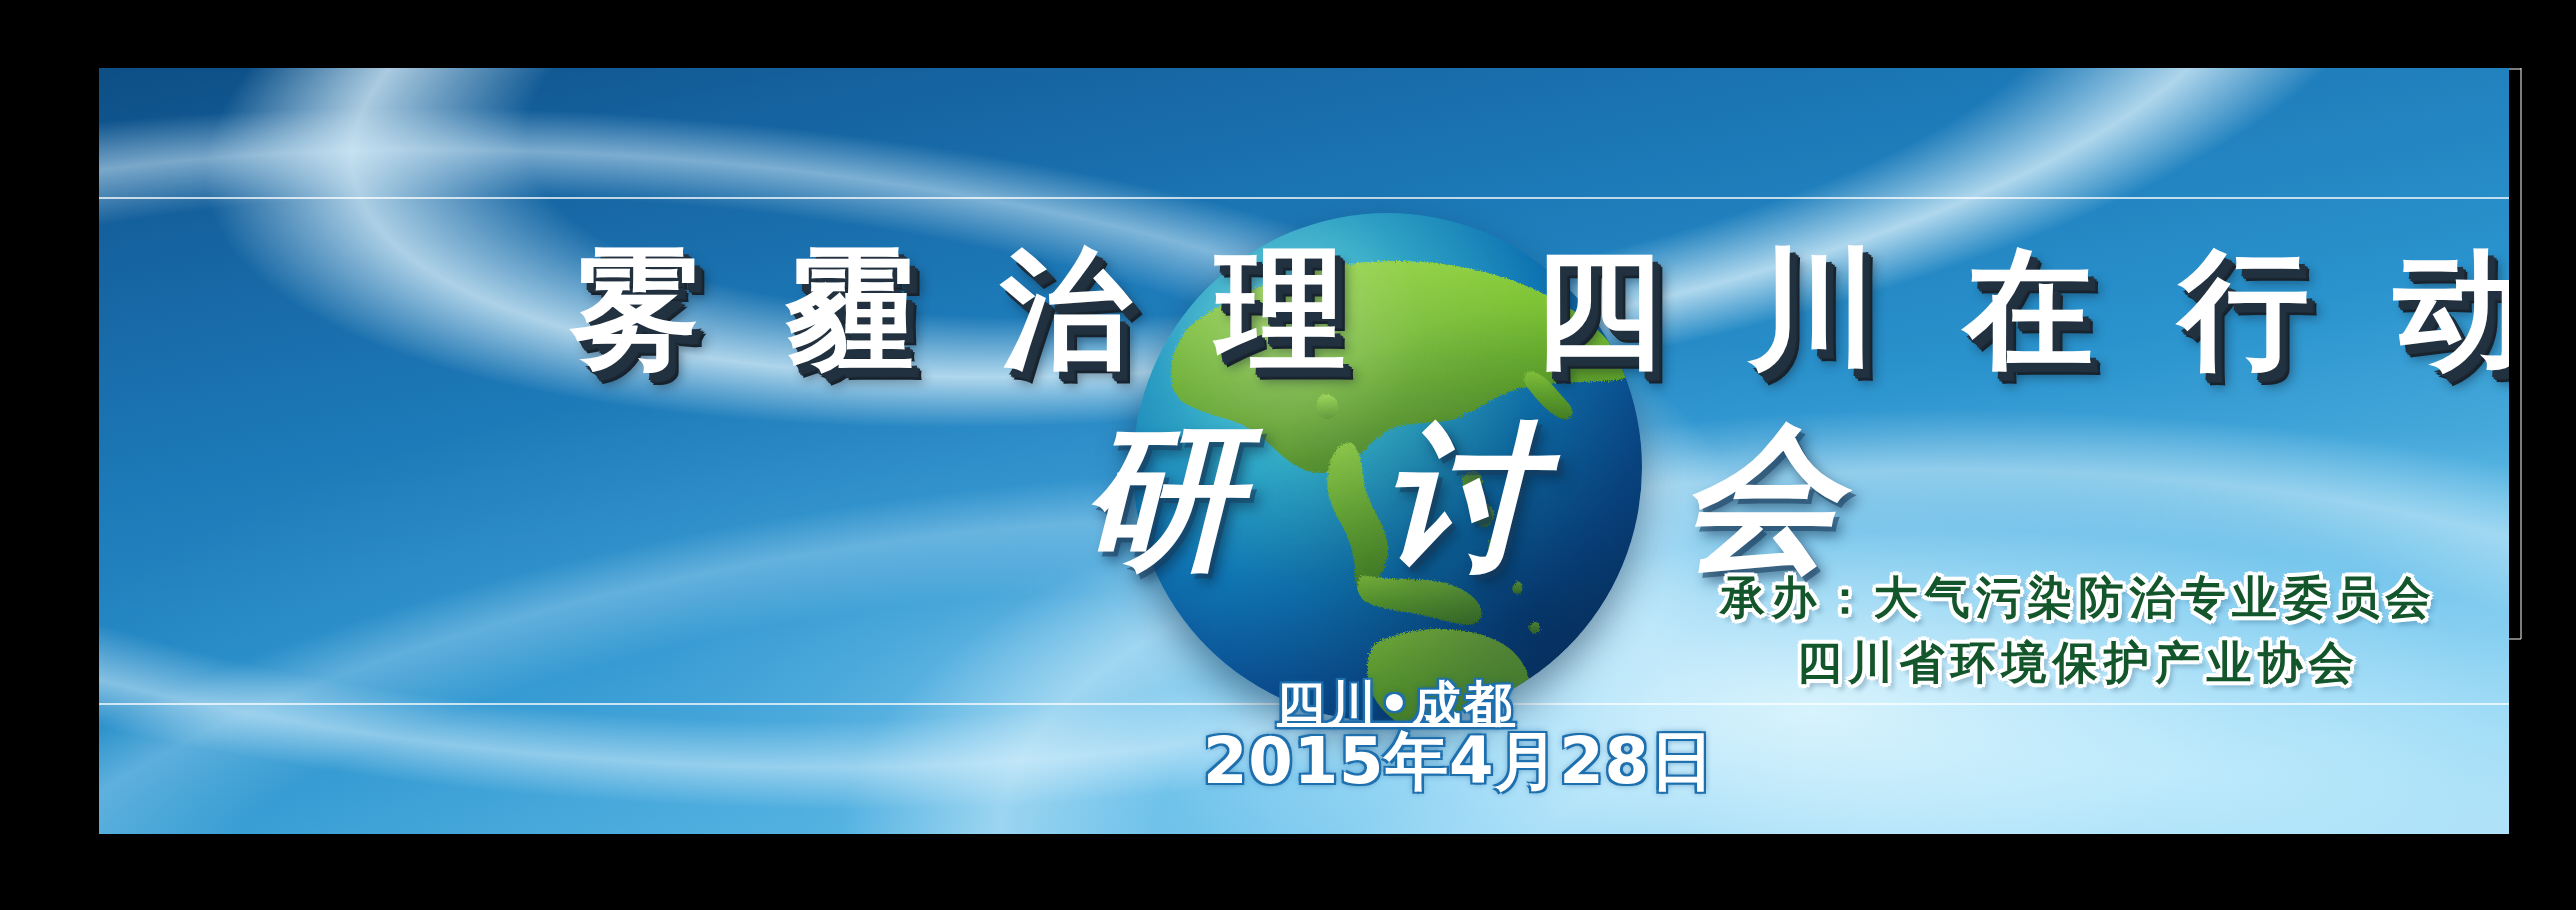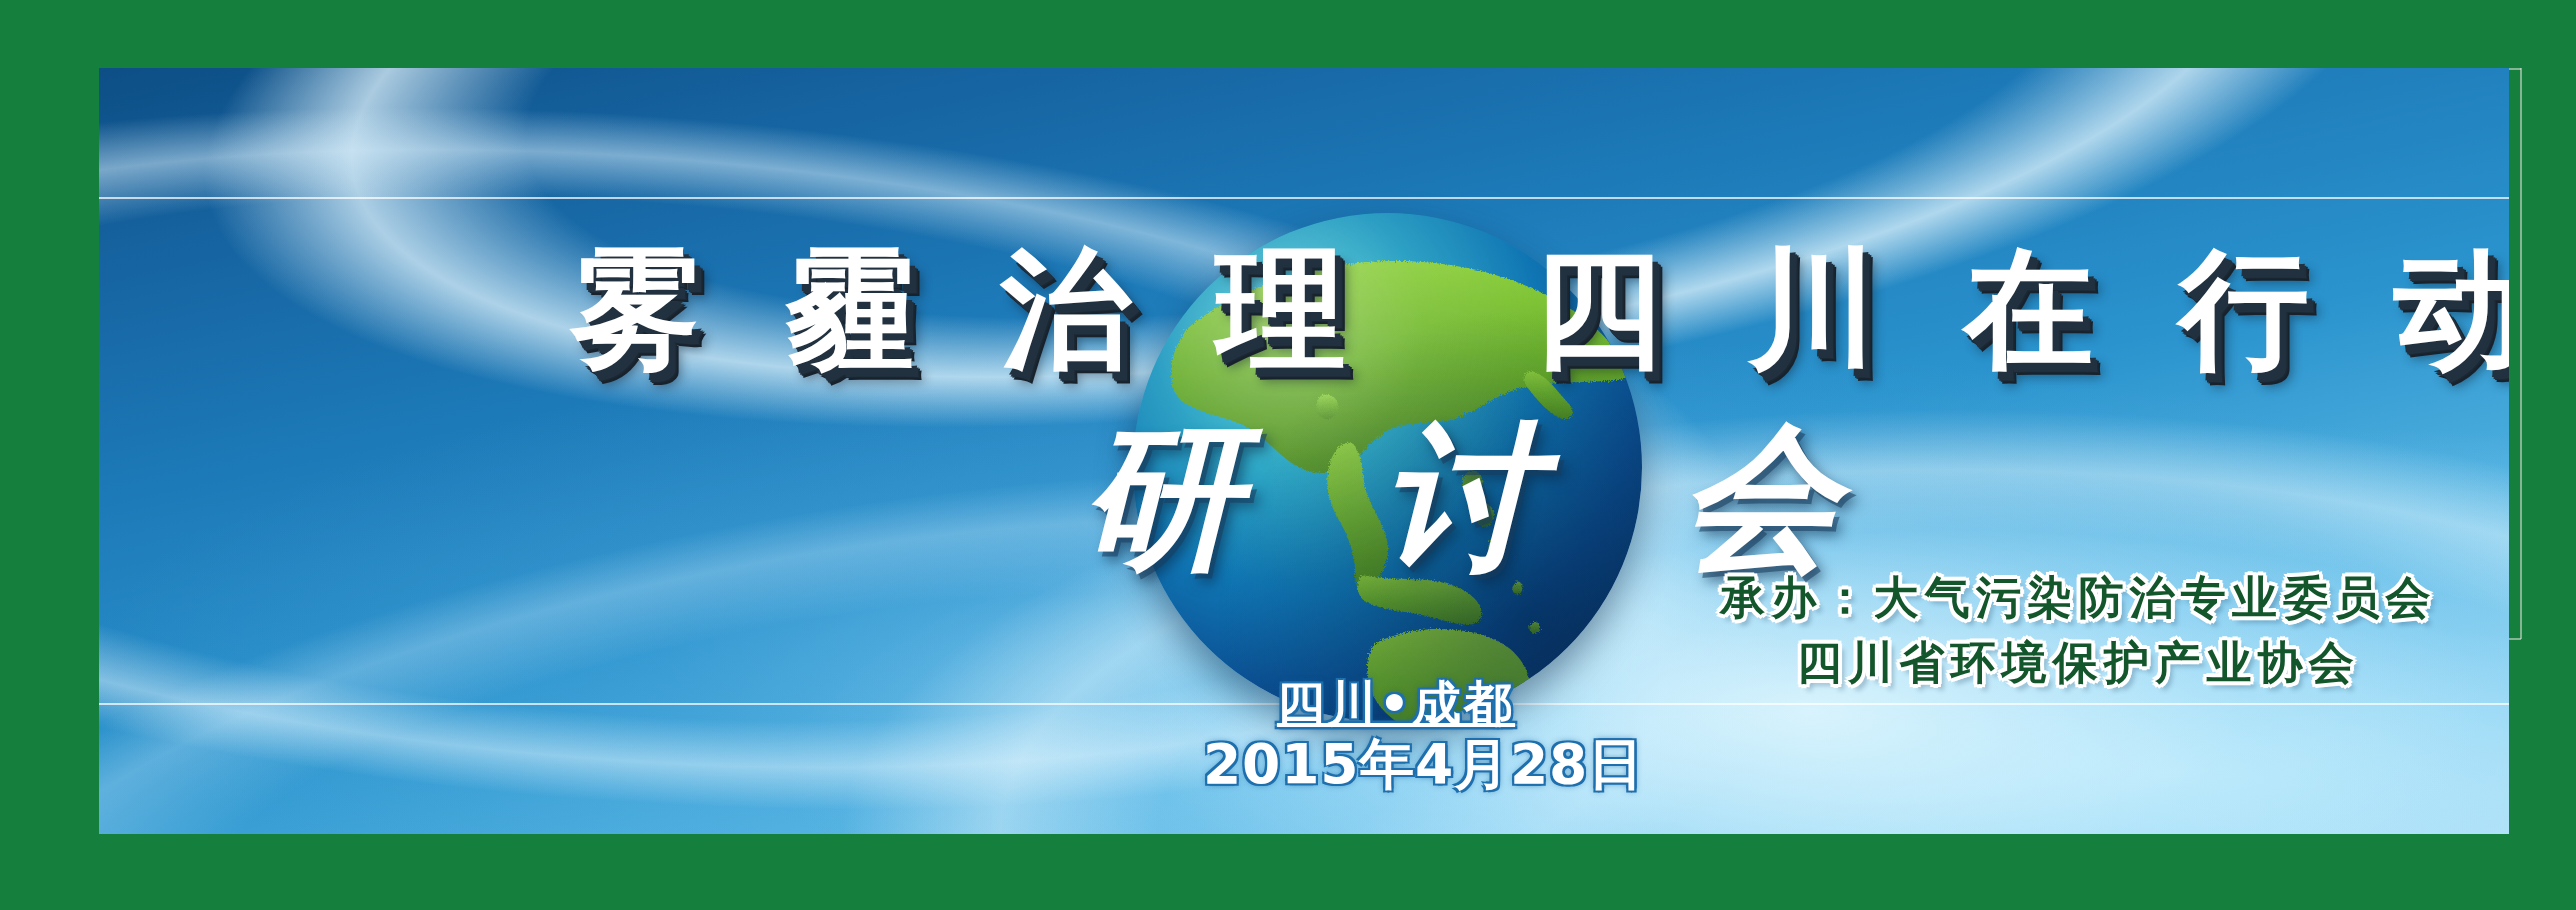--- a/index.html
+++ b/index.html
@@ -1,18 +1,18 @@
 <!DOCTYPE html>
 <html style="font-size:12.4px"><head>
 <meta charset="utf-8">
 <style>
   html,body{margin:0;padding:0;background:#1e1a17;}
   body{width:2576px;height:911px;overflow:hidden;font-family:"Liberation Sans",sans-serif;}
 
-  #stage{position:relative;width:2576px;height:911px;background:#15803d;overflow:hidden;}
+  #stage{position:relative;width:2576px;height:911px;background:#000000;overflow:hidden;}
 
   
   .frame-line{position:absolute;background:rgba(225,225,220,.55);pointer-events:none;}
 
   
   #banner{
     position:absolute;left:99px;top:68px;width:2410px;height:766px;
     overflow:hidden;
     background:
       radial-gradient(120% 95% at 86% 92%, rgba(190,235,252,.95) 0%, rgba(150,215,246,.55) 22%, rgba(80,170,225,0) 48%),
@@ -124,21 +124,21 @@
     text-align:center;white-space:nowrap;
     font-family:"DejaVu Sans","Liberation Sans",sans-serif;
     font-weight:bold;
     color:#ffffff;
     text-shadow:
       -2.3px -2.3px 0 #1e6fae, 2.3px -2.3px 0 #1e6fae,
       -2.3px  2.3px 0 #1e6fae, 2.3px  2.3px 0 #1e6fae,
        0 0 7.7px rgba(20,90,150,.85);
   }
   #place{font-size:48px;line-height:1.05;letter-spacing:3.1px;text-decoration:underline;}
-  #date {font-size:55px;line-height:1.05;letter-spacing:0.8px;margin-top:8px;}
+  #date {font-size:64px;line-height:1.05;letter-spacing:0.8px;}
 </style>
 </head>
 <body>
 
 <div id="stage">
 
   <div class="frame-line" style="left:99px;  top:68px;   width:2410px; height:1.5px;"></div>
   <div class="frame-line" style="left:99px;  top:68px;   width:1.5px;    height:766px;"></div>
   <div class="frame-line" style="left:2507px; top:68px;   width:1.5px;    height:766px;"></div>
   <div class="frame-line" style="left:99px;  top:832px; width:2410px; height:1.5px;"></div>

